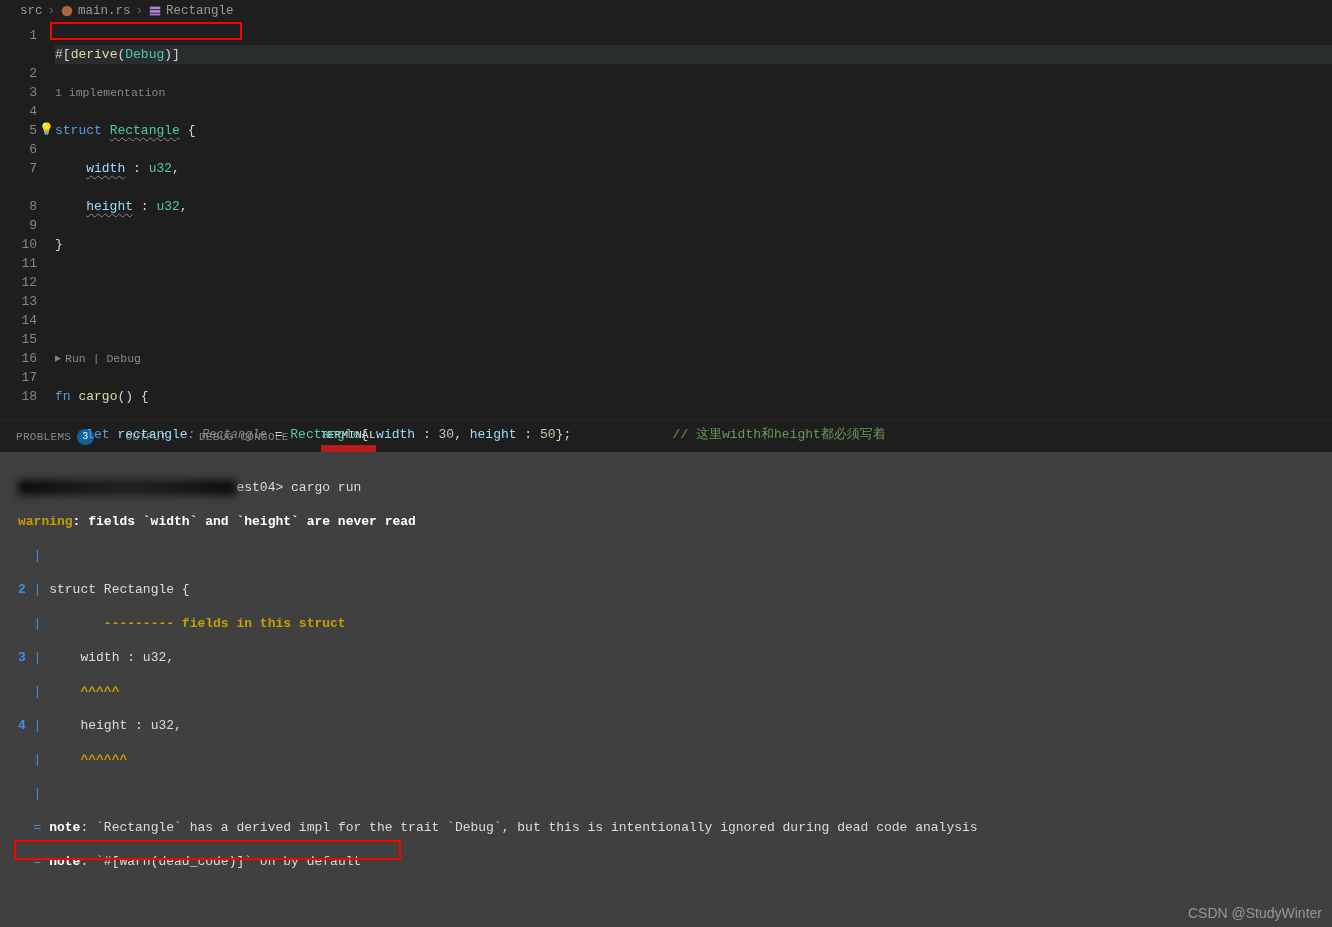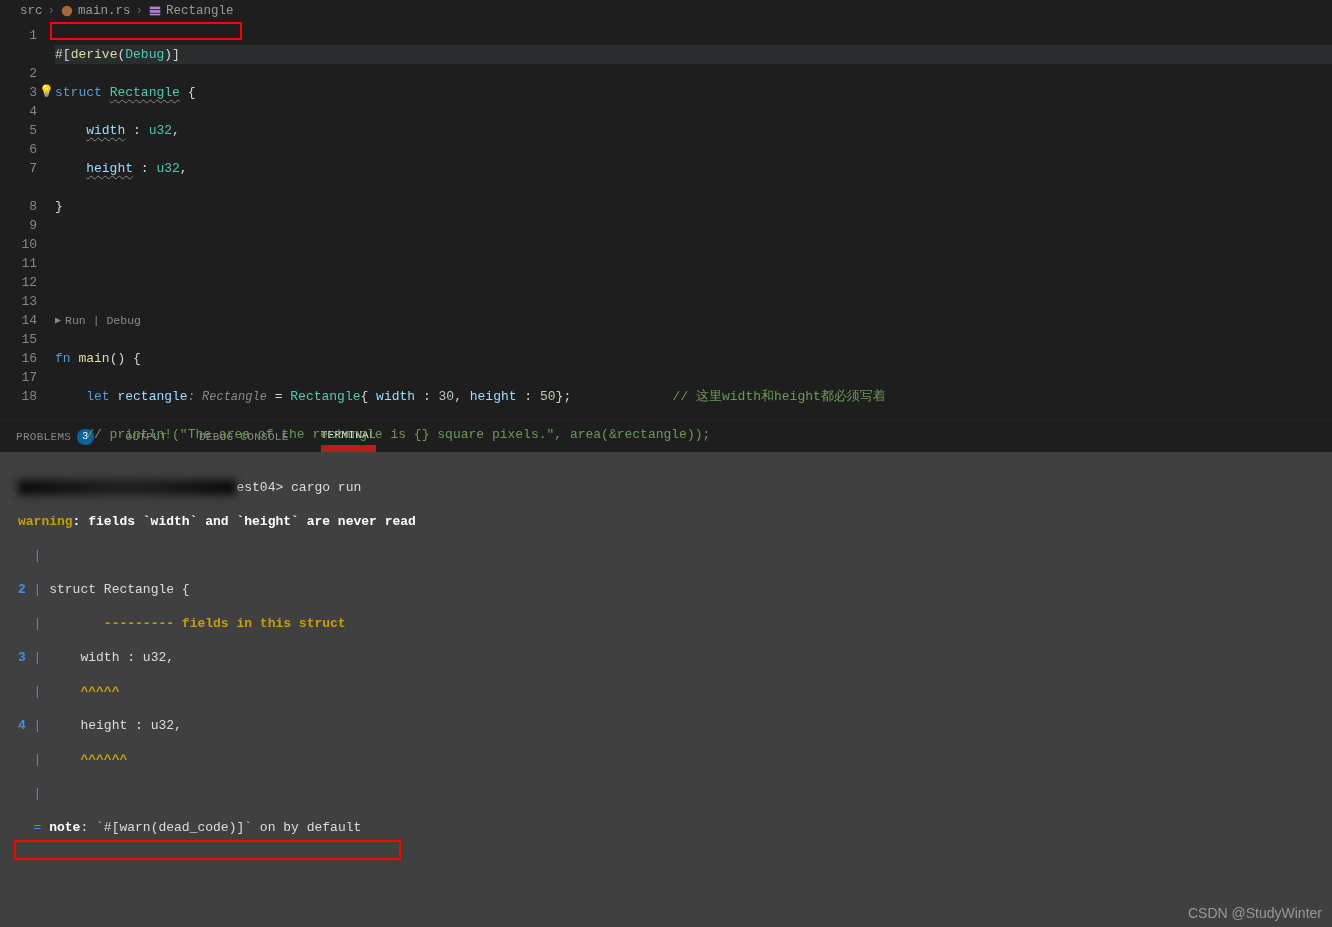--- a/index.html
+++ b/index.html
@@ -182,28 +182,29 @@
       <div>12</div>
       <div>13</div>
       <div>14</div>
       <div>15</div>
       <div>16</div>
       <div>17</div>
       <div>18</div>
   </div>
   <div class="code">
 <div class="line hl-line"><span class="tok-hash">#</span><span class="tok-p">[</span><span class="tok-fn">derive</span><span class="tok-p">(</span><span class="tok-type">Debug</span><span class="tok-p">)</span><span class="tok-p">]</span></div>
+<div class="line codelens">  <span>1 implementation</span></div>
 <div class="line" style="position:relative;"><span class="bulb">💡</span><span class="tok-kw">struct</span> <span class="tok-type tok-wavy">Rectangle</span><span class="tok-p"> {</span></div>
 <div class="line">    <span class="tok-var tok-wavy">width</span><span class="tok-p"> : </span><span class="tok-type">u32</span><span class="tok-p">,</span></div>
 <div class="line">    <span class="tok-var tok-wavy">height</span><span class="tok-p"> : </span><span class="tok-type">u32</span><span class="tok-p">,</span></div>
 <div class="line"><span class="tok-p">}</span></div>
 <div class="line"></div>
 <div class="line"></div>
 <div class="line codelens">  <span class="play">▶</span><span>Run | Debug</span></div>
-<div class="line"><span class="tok-kw">fn</span> <span class="tok-fn">main</span><span class="tok-p">() {</span></div>
+<div class="line"><span class="tok-kw">fn</span> <span class="tok-fn">cargo</span><span class="tok-p">() {</span></div>
 <div class="line">    <span class="tok-kw">let</span> <span class="tok-var">rectangle</span><span class="tok-hint">: Rectangle</span><span class="tok-p"> = </span><span class="tok-type">Rectangle</span><span class="tok-p">{ </span><span class="tok-var">width</span><span class="tok-p"> : </span><span class="tok-num">30</span><span class="tok-p">, </span><span class="tok-var">height</span><span class="tok-p"> : </span><span class="tok-num">50</span><span class="tok-p">};</span>             <span class="tok-cmt">// 这里width和height都必须写着</span></div>
 <div class="line">    <span class="tok-cmt">// println!("The area of the rectangle is {} square pixels.", area(&amp;rectangle));</span></div>
 <div class="line">    <span class="tok-fn">println!</span><span class="tok-p">(</span><span class="tok-str">"rectangle is {:?}"</span><span class="tok-p">, </span><span class="tok-var">rectangle</span><span class="tok-p">);</span></div>
 <div class="line"></div>
 <div class="line"><span class="tok-p">}</span></div>
 <div class="line"></div>
 <div class="line"><span class="tok-kw">fn</span> <span class="tok-fn tok-wavy">area</span><span class="tok-p">(</span><span class="tok-var">rectangle</span><span class="tok-p"> :&amp;</span><span class="tok-type">Rectangle</span><span class="tok-p">) -&gt; </span><span class="tok-type">u32</span><span class="tok-p"> {</span></div>
 <div class="line">    <span class="tok-var">rectangle</span><span class="tok-p">.</span><span class="tok-var">height</span><span class="tok-op"> * </span><span class="tok-var">rectangle</span><span class="tok-p">.</span><span class="tok-var">width</span></div>
 <div class="line"><span class="tok-p">}</span></div>
 <div class="line"></div>
@@ -224,20 +225,21 @@
 <div class="t-white"><span class="redact">xxxxxxxxxxxxxxxxxxxxxxxxxxxx</span><span>est04&gt; </span><span>cargo run</span></div>
 <div><span class="t-yellow">warning</span><span class="t-bold">: fields `width` and `height` are never read</span></div>
 <div><span class="t-blue">  |</span></div>
 <div><span class="t-bluebold">2</span><span class="t-blue"> | </span><span class="t-white">struct Rectangle {</span></div>
 <div><span class="t-blue">  |        </span><span class="t-yellow">--------- fields in this struct</span></div>
 <div><span class="t-bluebold">3</span><span class="t-blue"> | </span><span class="t-white">    width : u32,</span></div>
 <div><span class="t-blue">  | </span><span class="t-yellow">    ^^^^^</span></div>
 <div><span class="t-bluebold">4</span><span class="t-blue"> | </span><span class="t-white">    height : u32,</span></div>
 <div><span class="t-blue">  | </span><span class="t-yellow">    ^^^^^^</span></div>
 <div><span class="t-blue">  |</span></div>
+<div><span class="t-blue">  = </span><span class="t-bold">note</span><span class="t-white">: `Rectangle` has a derived impl for the trait `Debug`, but this is intentionally ignored during dead code analysis</span></div>
 <div><span class="t-blue">  = </span><span class="t-bold">note</span><span class="t-white">: `#[warn(dead_code)]` on by default</span></div>
 <div style="height:17px"></div>
 
 
 
 
 
 
 
 

